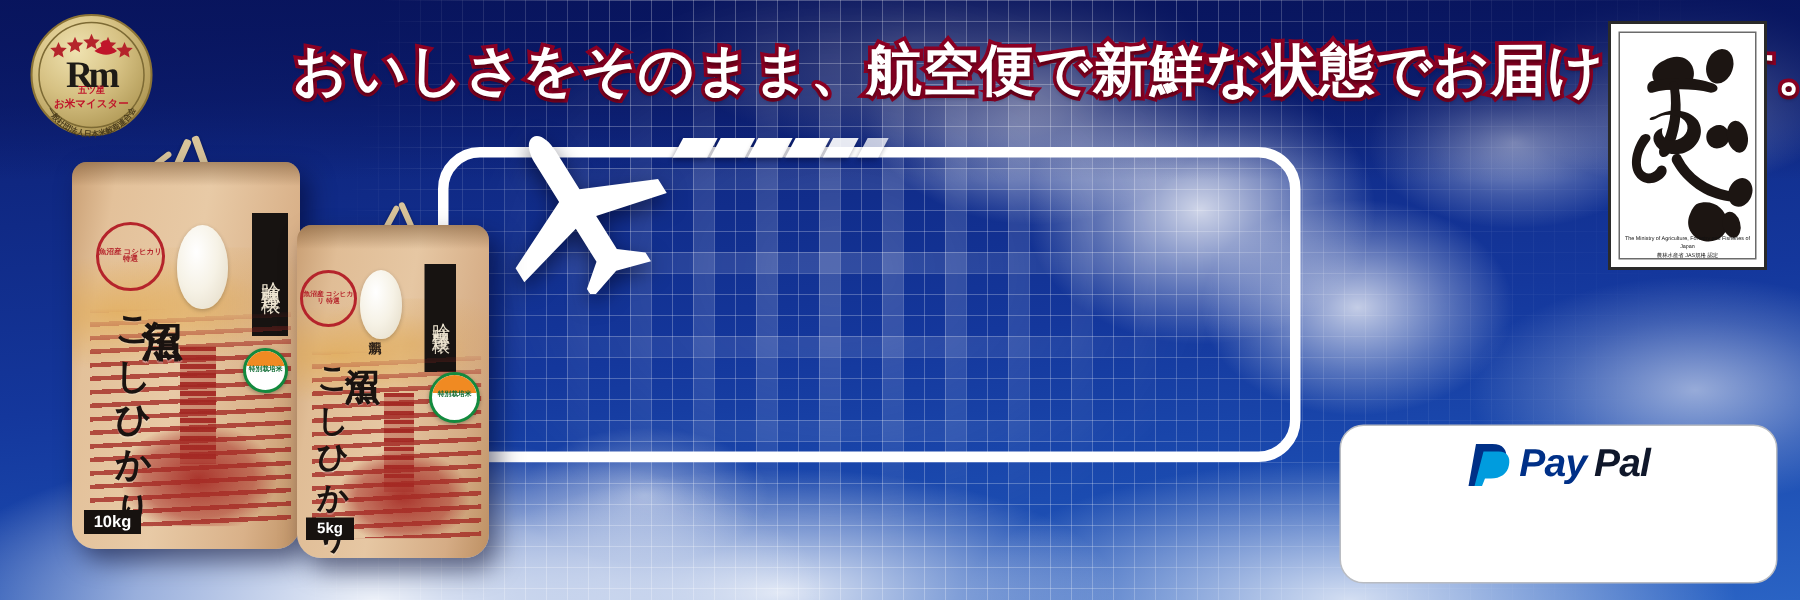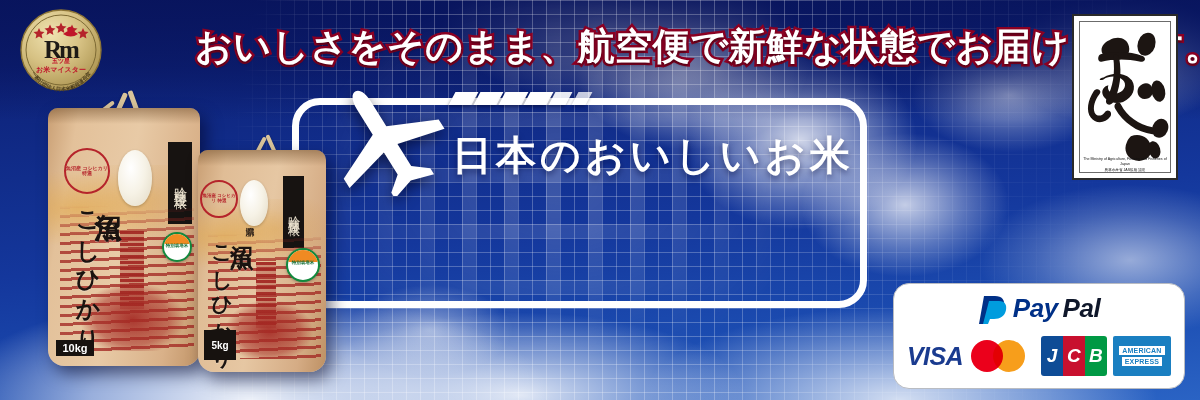--- a/index.html
+++ b/index.html
@@ -207,21 +207,20 @@
   </div>
   <div class="trail">
     <span class="dash" style="left:0px;"></span>
     <span class="dash" style="left:25px;"></span>
     <span class="dash" style="left:50px;"></span>
     <span class="dash" style="left:75px;"></span>
     <span class="dash" style="left:100px; width:17px; opacity:.9;"></span>
     <span class="dash" style="left:123px; width:14px; opacity:.75;"></span>
   </div>
 
-  <div class="sub-jp">日本のおいしいお米</div>
 
   <div class="jas">
     <div class="jas-inner">
       <svg class="jas-brush" viewBox="0 0 92 152">
         <g fill="#1c1512">
           <path d="M30 18 c9 -5 18 -2 20 6 c2 8 -4 13 -12 14 c-9 1 -16 -4 -16 -10 c0 -4 3 -8 8 -10 Z"></path>
           <path d="M22 32 c14 -3 30 -3 42 2 c4 2 3 6 -2 6 c-14 -3 -28 -3 -40 0 c-4 1 -5 -7 0 -8 Z"></path>
           <path d="M40 36 c3 16 1 33 -6 45 c-3 5 -9 3 -7 -3 c7 -12 9 -27 7 -42 c-1 -5 5 -5 6 0 Z"></path>
           <path d="M24 56 c10 -6 23 -5 29 3 c5 8 1 18 -9 22 c-9 3 -19 -1 -21 -8 c-1 -5 2 -8 6 -9 c-2 6 4 10 10 8 c7 -2 9 -9 5 -13 c-5 -5 -14 -5 -20 -1 c-4 2 -6 -1 0 -2 Z"></path>
           <path d="M14 70 c-6 9 -8 20 -3 27 c5 7 15 6 20 -1 c3 -5 -3 -9 -6 -4 c-3 4 -8 4 -10 0 c-2 -5 0 -13 5 -19 c3 -4 -3 -7 -6 -3 Z"></path>
@@ -273,43 +272,27 @@
     <div class="blk-label" style="right:22px; top:26px; width:21px; height:72px; font-size:12px;">吟穂豊穣</div>
     <div class="tower" style="left:58px; bottom:20%; height:66px; width:20px;"></div>
     <div class="terrace"></div>
     <div class="pref" style="left:45px; top:70px; font-size:9px;">新潟県</div>
     <div class="brand-v" style="left:28px; top:78px; font-size:23px;">魚沼</div>
     <div class="brand-v" style="left:10px; top:80px; font-size:21px; letter-spacing:2px;">こしひかり</div>
     <div class="sticker" style="right:6px; top:98px; width:34px; height:34px;">
       <div class="sticker-top"></div>
       <div class="sticker-txt">特別栽培米</div>
     </div>
-    <div class="kg" style="left:6px; bottom:12px; width:32px; height:30px; font-size:10px;text-align:right;">5kg</div>
+    <div class="kg" style="left:6px; bottom:12px; width:32px; height:15px; font-size:10px;text-align:right;">5kg</div>
   </div>
 
   <div class="pay">
     <div class="paypal">
       <svg width="30" height="32" viewBox="0 0 30 32">
         <path d="M6 4 h11 c7 0 10 4 9 10 c-1 6 -6 9 -12 9 h-5 l-2 9 h-6 Z" fill="#003087"></path>
         <path d="M11 9 h10 c6 0 8 4 7 9 c-1 6 -6 9 -12 9 h-4 l-2 5 h-5 Z" fill="#009cde"></path>
       </svg>
       <span class="pp-word pp-a">Pay</span>
       <span class="pp-word pp-b">Pal</span>
     </div>
-    <div class="cards">
-      <span class="visa">VISA</span>
-      <span class="mc">
-        <span class="mc-c" style="left:2px; background:#eb001b;"></span>
-        <span class="mc-c" style="left:24px; background:#f79e1b; mix-blend-mode:multiply;"></span>
-      </span>
-      <span class="jcb">
-        <span class="jcb-b" style="background:#0e4c96;">J</span>
-        <span class="jcb-b" style="background:#c8102e;">C</span>
-        <span class="jcb-b" style="background:#009944;">B</span>
-      </span>
-      <span class="amex">
-        <span class="amex-l">AMERICAN</span>
-        <span class="amex-l">EXPRESS</span>
-      </span>
-    </div>
   </div>
 
 </div>
 
 </body></html>

